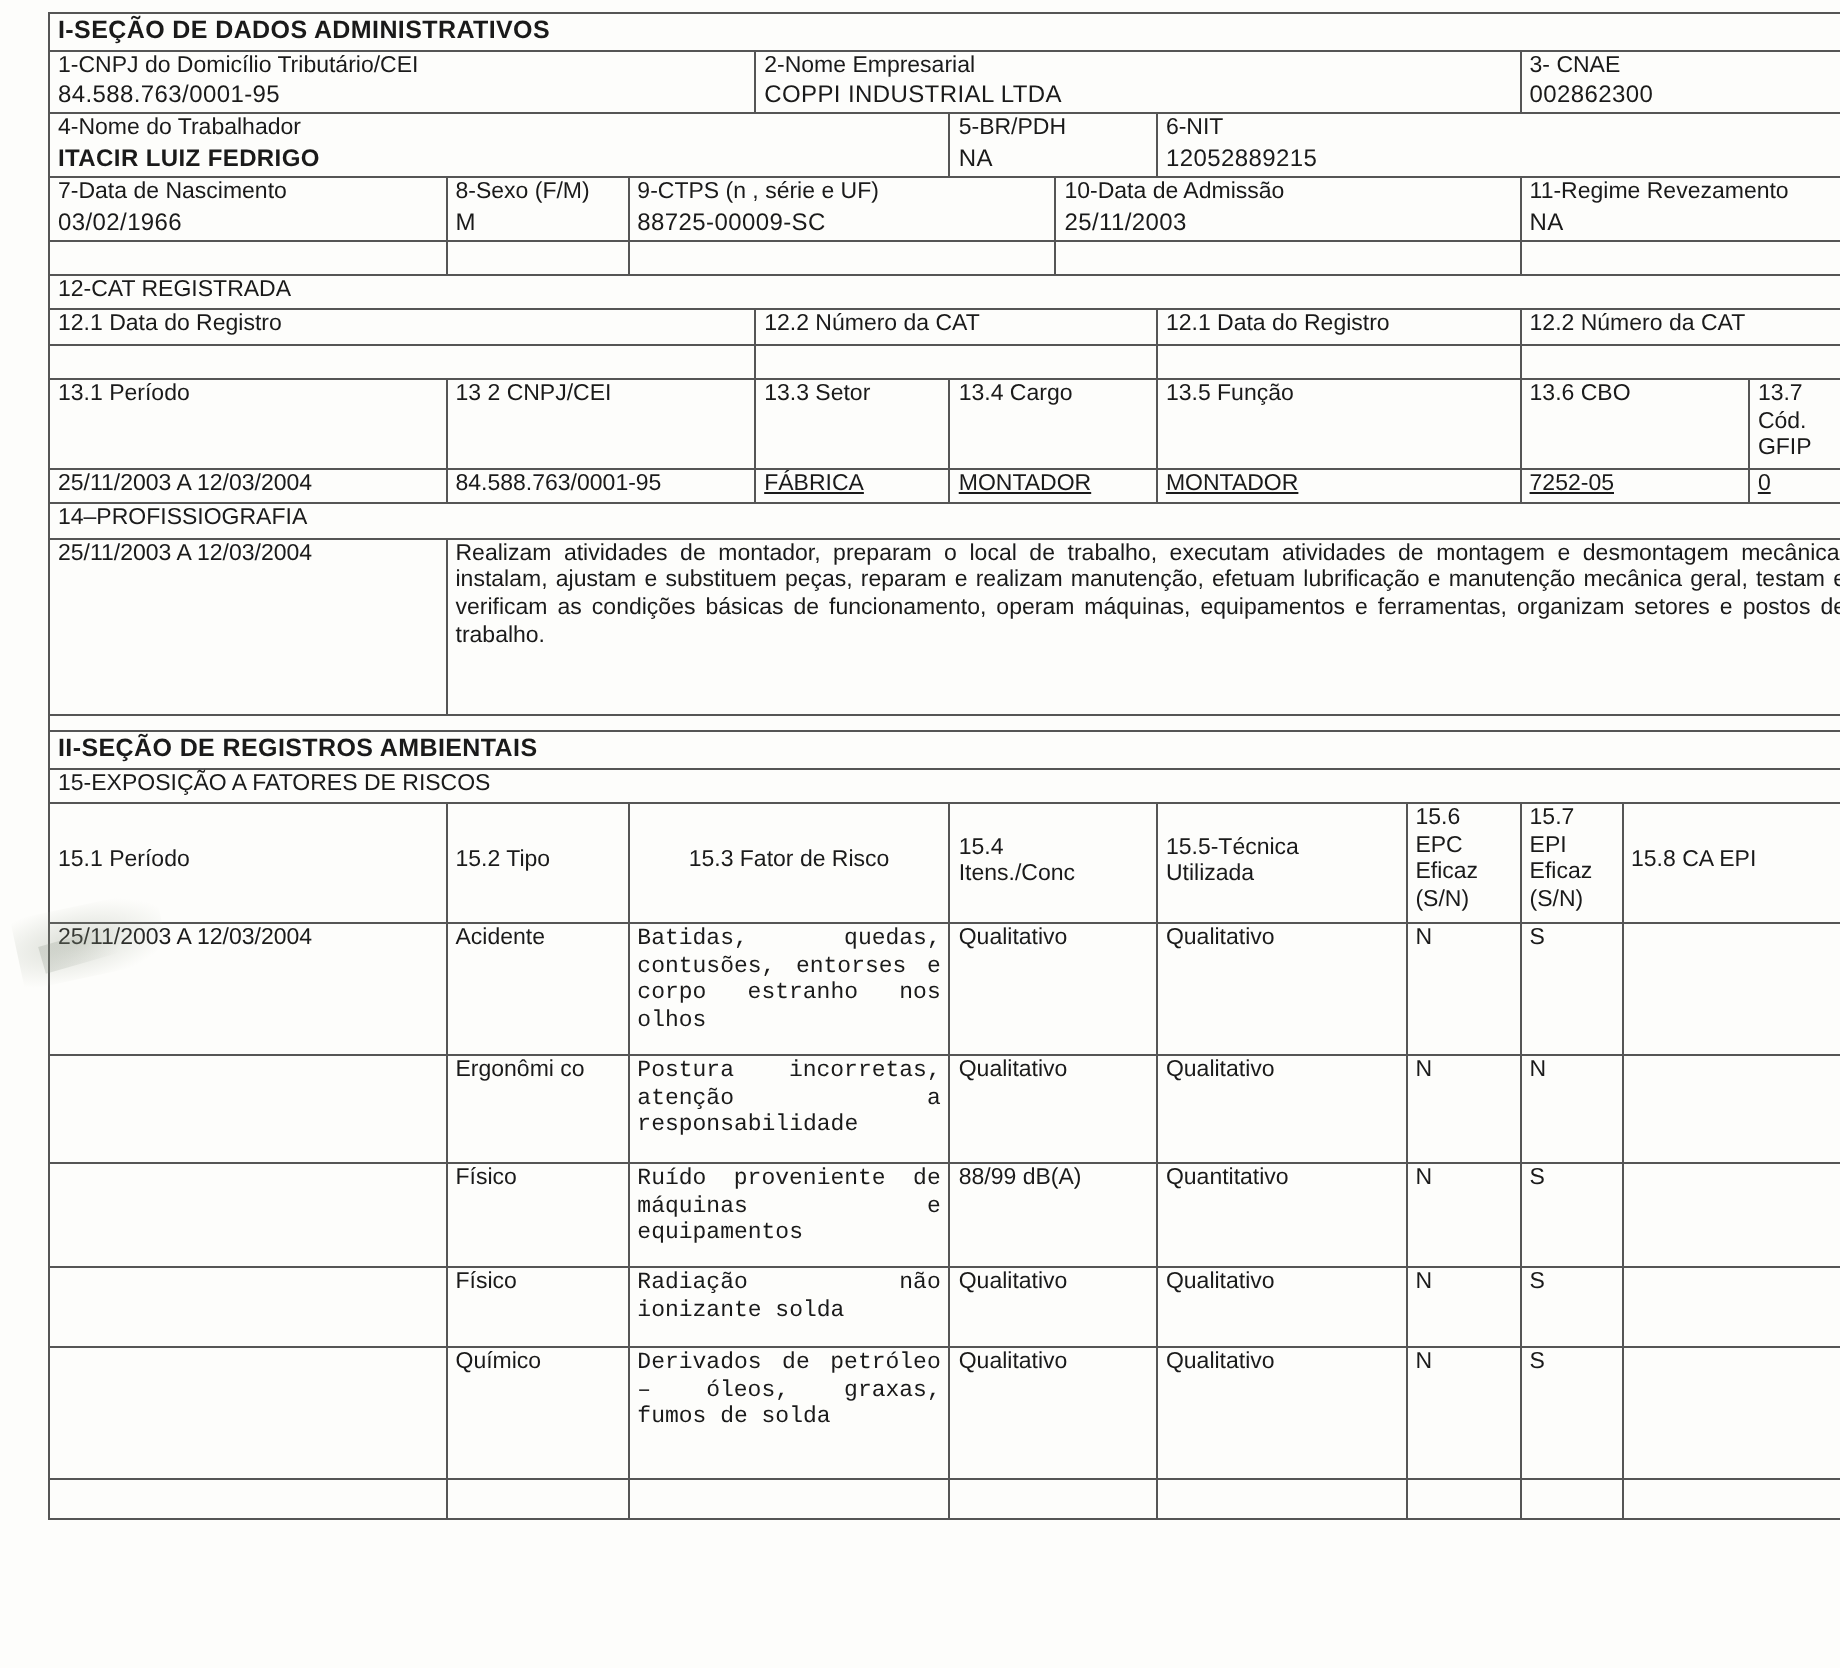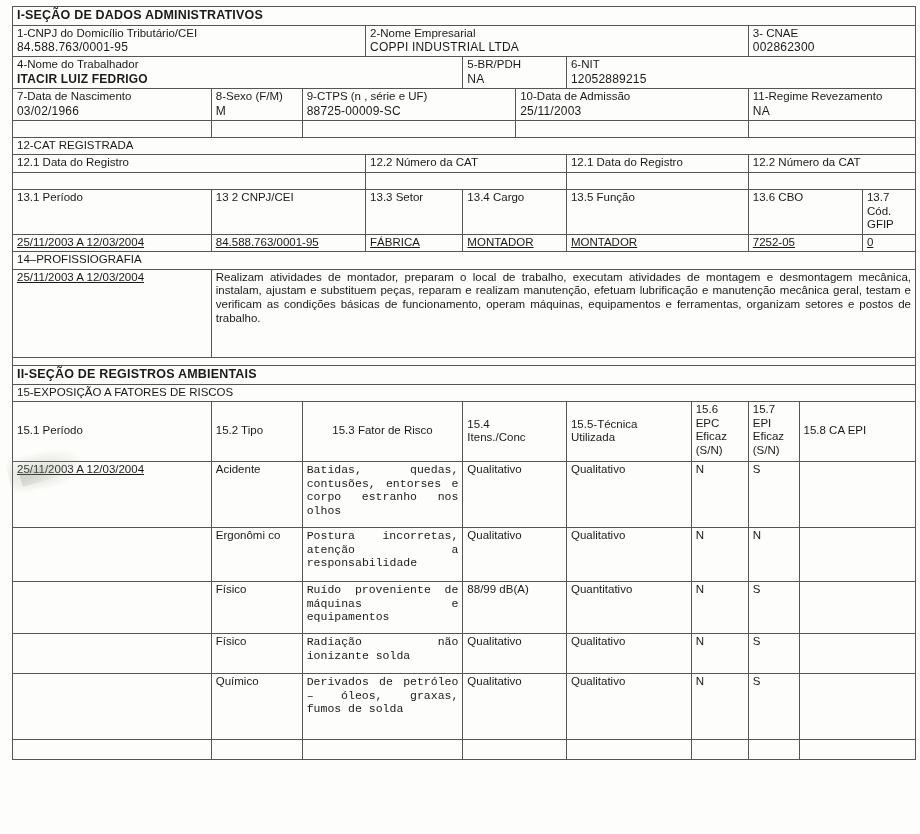--- a/index.html
+++ b/index.html
@@ -12,21 +12,21 @@
     height: 834px;
     font-family: "Liberation Sans", sans-serif;
     color: #1a1a1a;
     -webkit-font-smoothing: antialiased;
   }
   .page {
     position: relative;
     width: 920px;
     height: 834px;
     box-sizing: border-box;
-    padding: 6px 8px 0 12px;
+    padding: 6px 8px 0 24px;
     background: #fdfdfb;
   }
   table.doc {
     width: 904px;
     border-collapse: collapse;
     table-layout: fixed;
     font-size: 11.5px;
   }
   table.doc td {
     border: 1px solid #555;
@@ -60,21 +60,21 @@
     height: 13px;
   }
   .center { text-align: left; text-decoration: underline; }
   .tiny { font-size: 10.5px; }
   .just {
     text-align: justify;
     font-size: 11.5px;
     line-height: 1.32;
     padding: 2px 6px 4px 4px;
   }
-  .nowrap { white-space: nowrap; text-decoration: underline; }
+  .nowrap { white-space: nowrap; }
   .hdr-cell {
     font-size: 11.5px;
     line-height: 1.15;
   }
   .risk-txt {
     text-align: justify;
     font-size: 11.5px;
     line-height: 1.25;
     font-family: Liberation Mono, monospace;
   }

